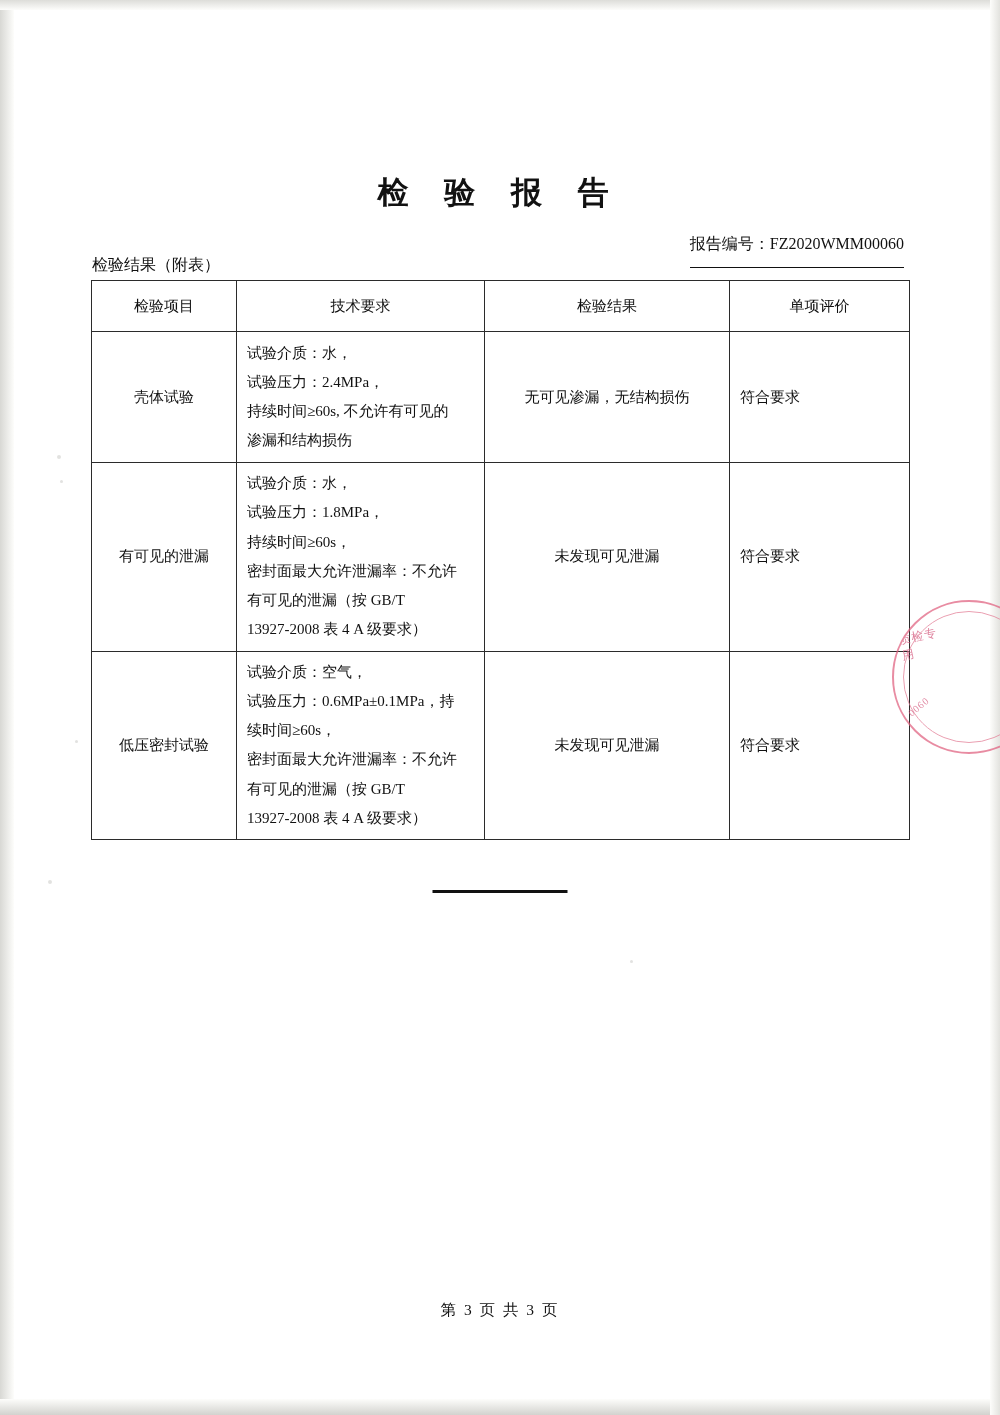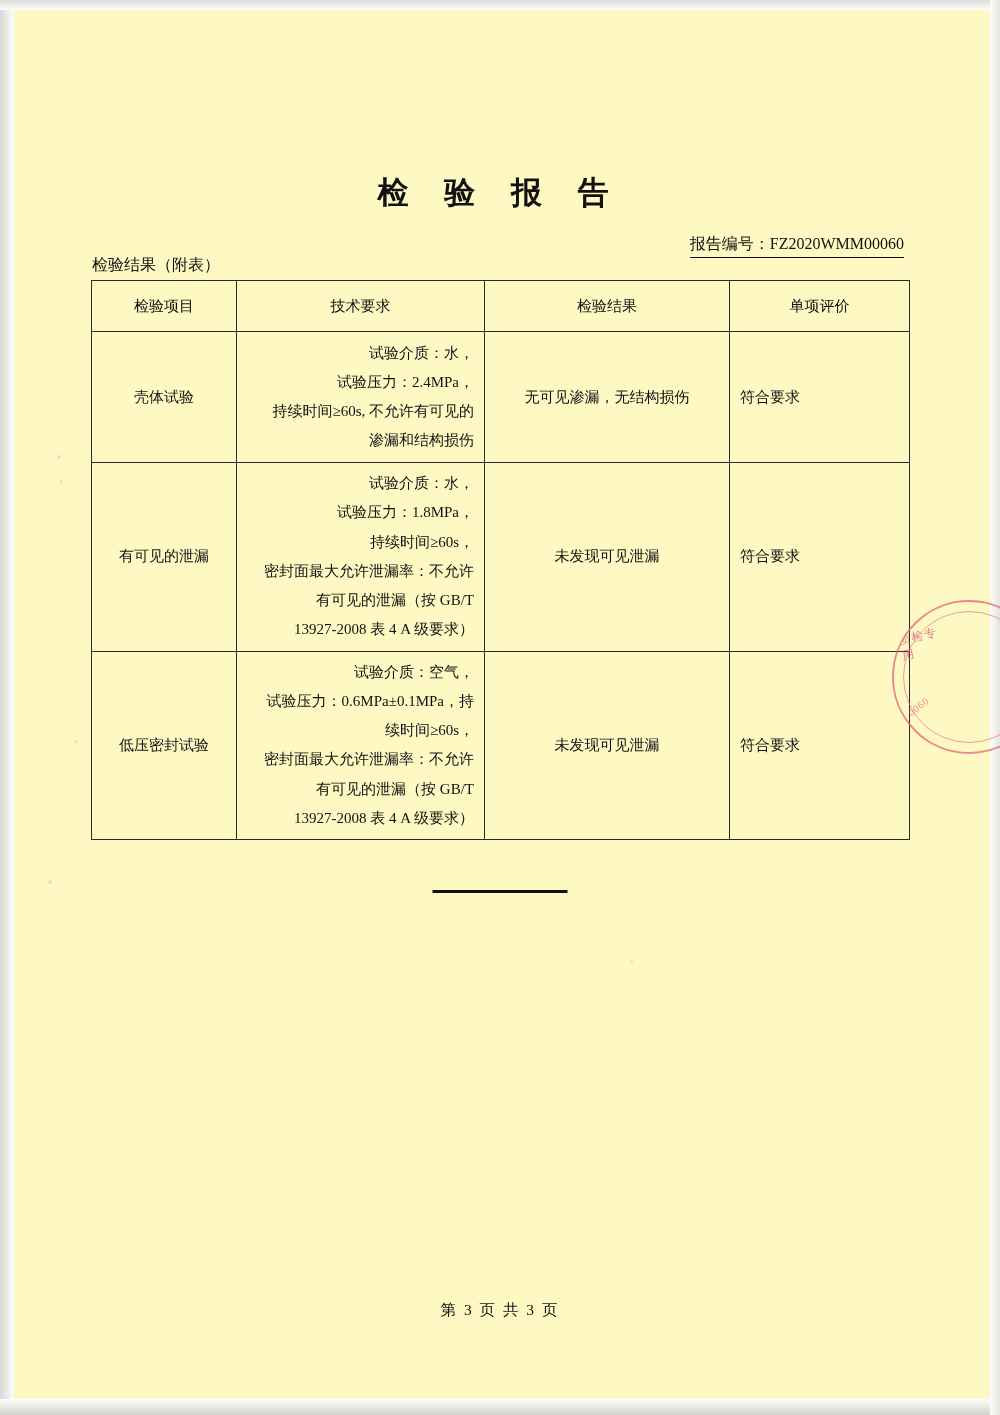--- a/index.html
+++ b/index.html
@@ -8,21 +8,21 @@
     background: #c9c9c9;
   }
   body {
     font-family: "Liberation Serif", "DejaVu Serif", serif;
   }
   .page {
     position: relative;
     width: 1000px;
     height: 1415px;
     margin: 0 auto;
-    background: #fef9c3;
+    background: #ffffff;
     overflow: hidden;
     box-sizing: border-box;
   }
   
   .scan-edge-left {
     position: absolute;
     left: 0; top: 0;
     width: 14px; height: 100%;
     background: linear-gradient(to right, #d8d8d4, #fdfdfb);
   }
@@ -57,21 +57,21 @@
     color: #111;
   }
 
   .report-no {
     position: absolute;
     top: 234px;
     right: 96px;
     font-size: 16px;
     color: #111;
     border-bottom: 1.2px solid #111;
-    padding-bottom: 2px;
+    padding-bottom: 12px;
     white-space: nowrap;
   }
 
   .section-label {
     position: absolute;
     top: 255px;
     left: 92px;
     font-size: 16px;
     color: #111;
   }
@@ -100,21 +100,21 @@
   }
   .c1 { width: 145px; }
   .c2 { width: 248px; }
   .c3 { width: 245px; }
   .c4 { width: 180px; }
 
   td.item {
     text-align: center;
   }
   td.req {
-    text-align: right;
+    text-align: left;
     line-height: 1.95;
     padding: 12px 12px 12px 13px;
   }
   td.res {
     text-align: center;
     padding-left: 18px;
   }
   td.eval {
     text-align: left;
   }

